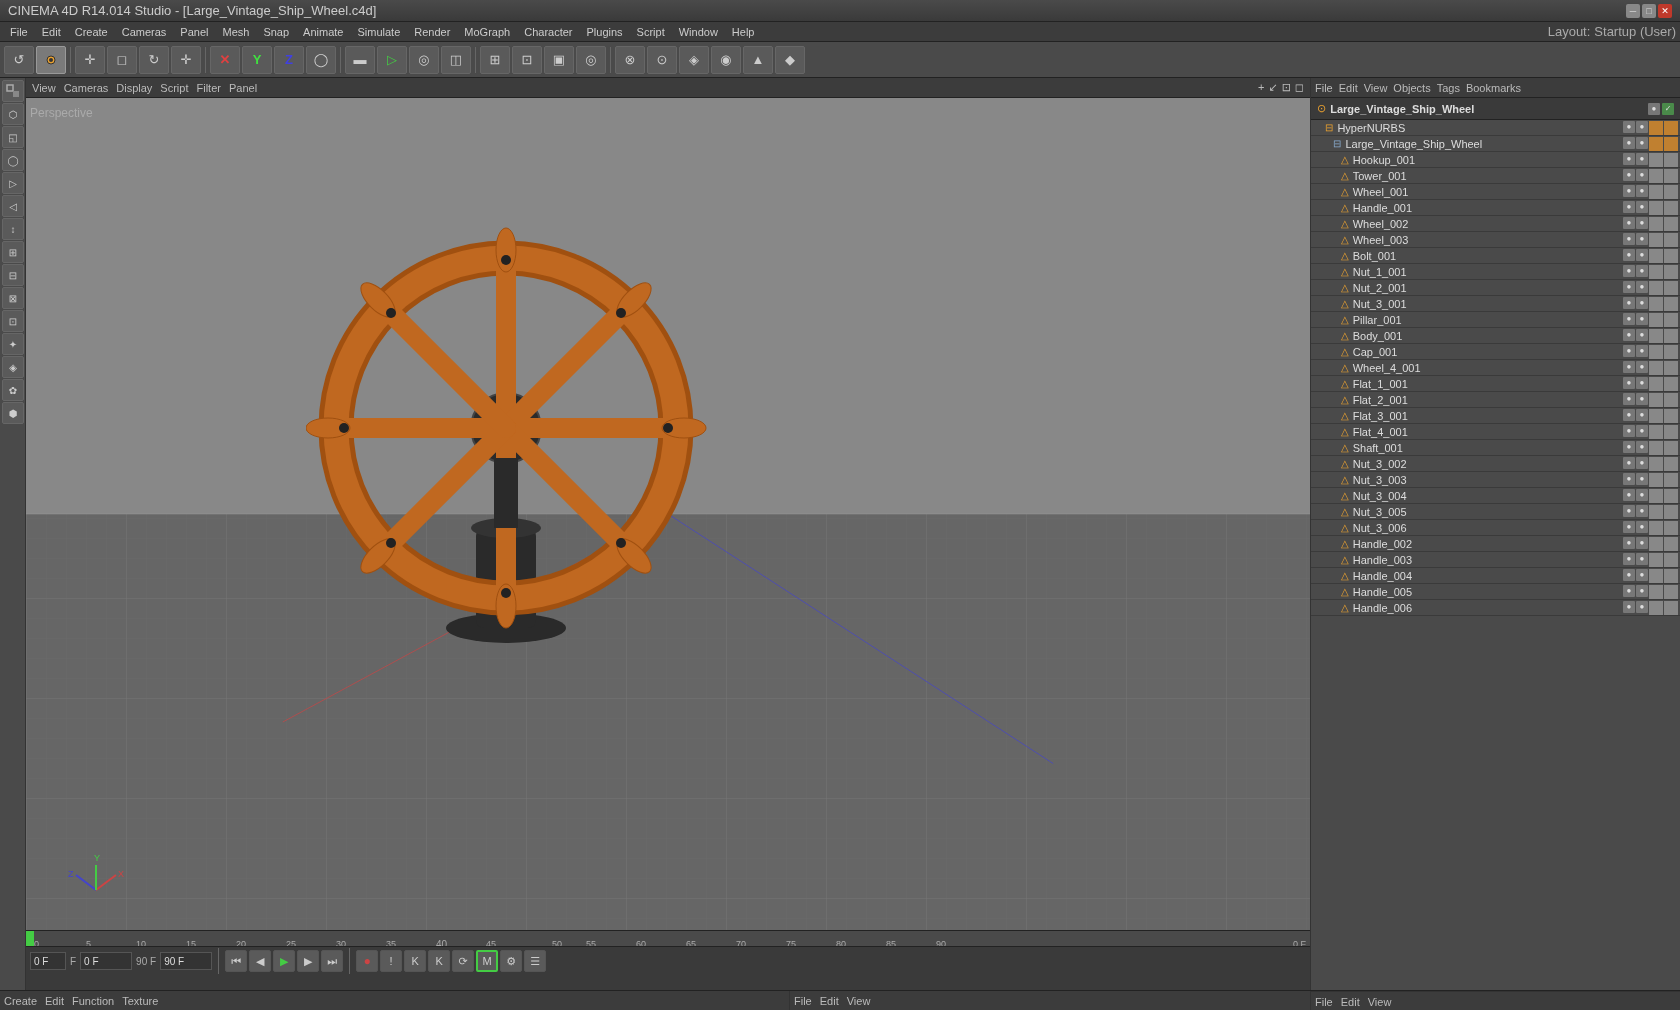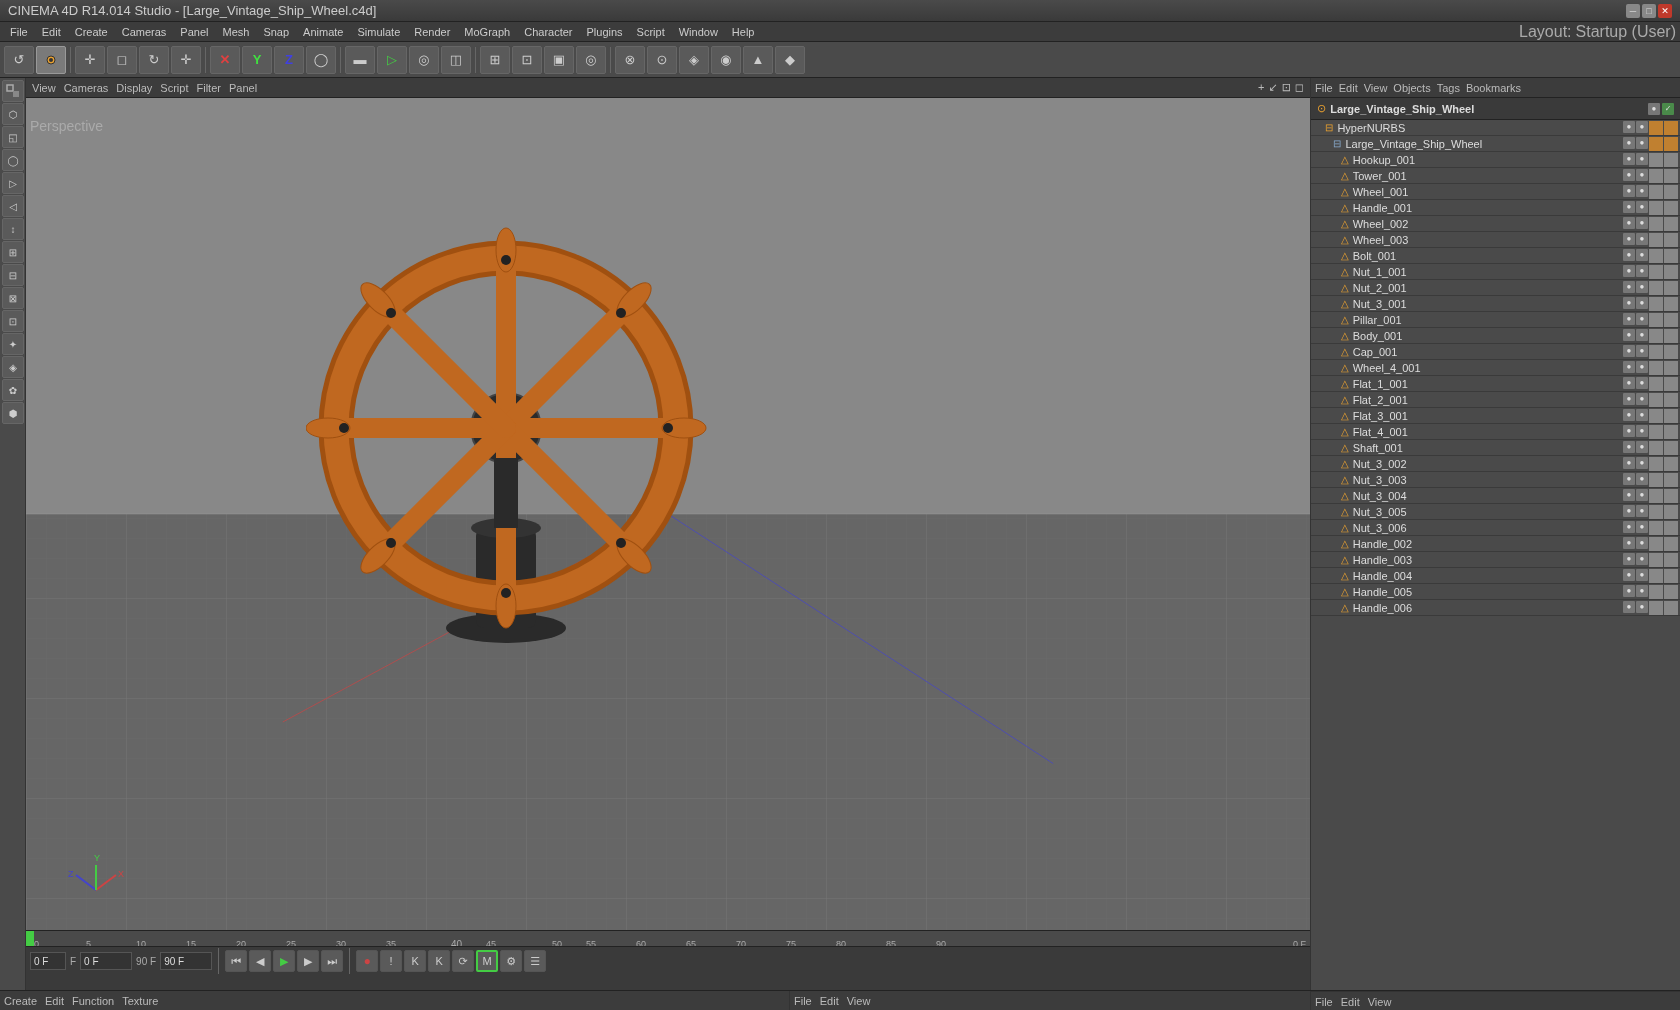--- a/index.html
+++ b/index.html
@@ -56,21 +56,21 @@
     }
     #menu-bar .menu-item {
       padding: 2px 6px;
       color: #ccc;
       font-size: 11px;
       cursor: pointer;
     }
     #menu-bar .layout-label {
       margin-left: auto;
       color: #aaa;
-      font-size: 16px;
+      font-size: 13px;
       display: flex;
       align-items: center;
       gap: 4px;
     }
 
     
     #main-toolbar {
       height: 36px;
       background: #4a4a4a;
       display: flex;
@@ -150,24 +150,24 @@
       color: #888;
     }
     #viewport {
       flex: 1;
       background: #666;
       position: relative;
       overflow: hidden;
     }
     .vp-label {
       position: absolute;
-      top: 20px;
+      top: 8px;
       left: 4px;
       color: #aaa;
-      font-size: 14px;
+      font-size: 12px;
     }
 
     
     #right-panel {
       width: 370px;
       background: #4a4a4a;
       border-left: 1px solid #333;
       display: flex;
       flex-direction: column;
     }
@@ -561,21 +561,21 @@
         <div style="position:absolute;left:0;top:0;width:8px;height:100%;background:#4c4;"></div>
         <div style="display:flex;width:100%;padding-left:8px;">
           <span style="font-size:9px;color:#aaa;position:absolute;left:8px;">0</span>
           <span style="font-size:9px;color:#aaa;position:absolute;left:60px;">5</span>
           <span style="font-size:9px;color:#aaa;position:absolute;left:110px;">10</span>
           <span style="font-size:9px;color:#aaa;position:absolute;left:160px;">15</span>
           <span style="font-size:9px;color:#aaa;position:absolute;left:210px;">20</span>
           <span style="font-size:9px;color:#aaa;position:absolute;left:260px;">25</span>
           <span style="font-size:9px;color:#aaa;position:absolute;left:310px;">30</span>
           <span style="font-size:9px;color:#aaa;position:absolute;left:360px;">35</span>
-          <span style="font-size:10px;color:#aaa;position:absolute;left:425px;">40</span>
+          <span style="font-size:10px;color:#aaa;position:absolute;left:410px;">40</span>
           <span style="font-size:9px;color:#aaa;position:absolute;left:460px;">45</span>
           <span style="font-size:9px;color:#aaa;position:absolute;left:510px;margin-left:16px;">50</span>
           <span style="font-size:9px;color:#aaa;position:absolute;left:560px;">55</span>
           <span style="font-size:9px;color:#aaa;position:absolute;left:610px;">60</span>
           <span style="font-size:9px;color:#aaa;position:absolute;left:660px;">65</span>
           <span style="font-size:9px;color:#aaa;position:absolute;left:710px;">70</span>
           <span style="font-size:9px;color:#aaa;position:absolute;left:760px;">75</span>
           <span style="font-size:9px;color:#aaa;position:absolute;left:810px;">80</span>
           <span style="font-size:9px;color:#aaa;position:absolute;left:860px;">85</span>
           <span style="font-size:9px;color:#aaa;position:absolute;left:910px;">90</span>

